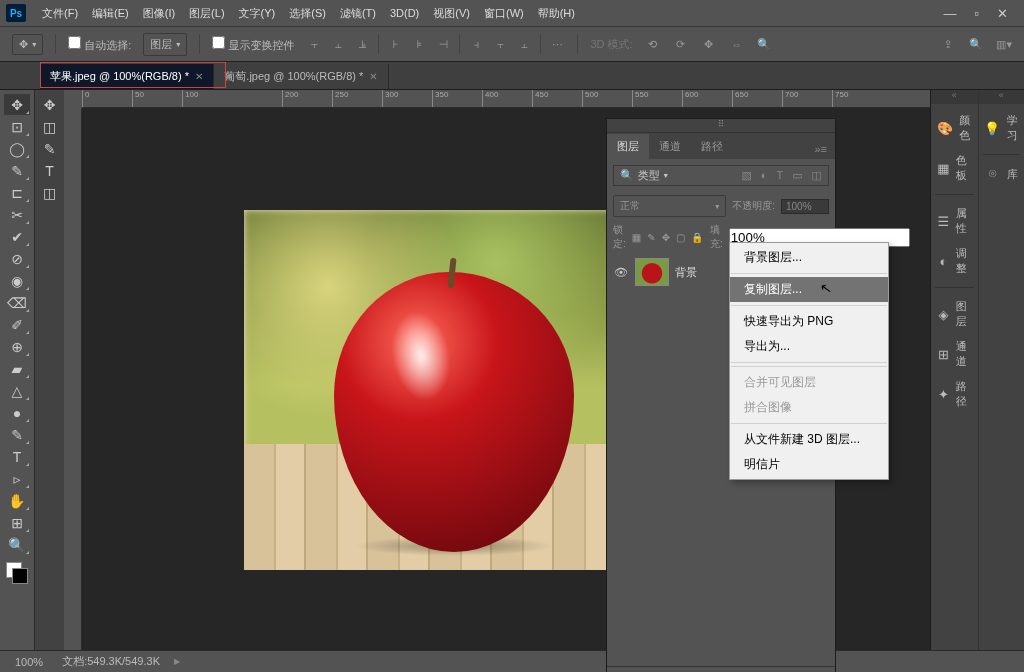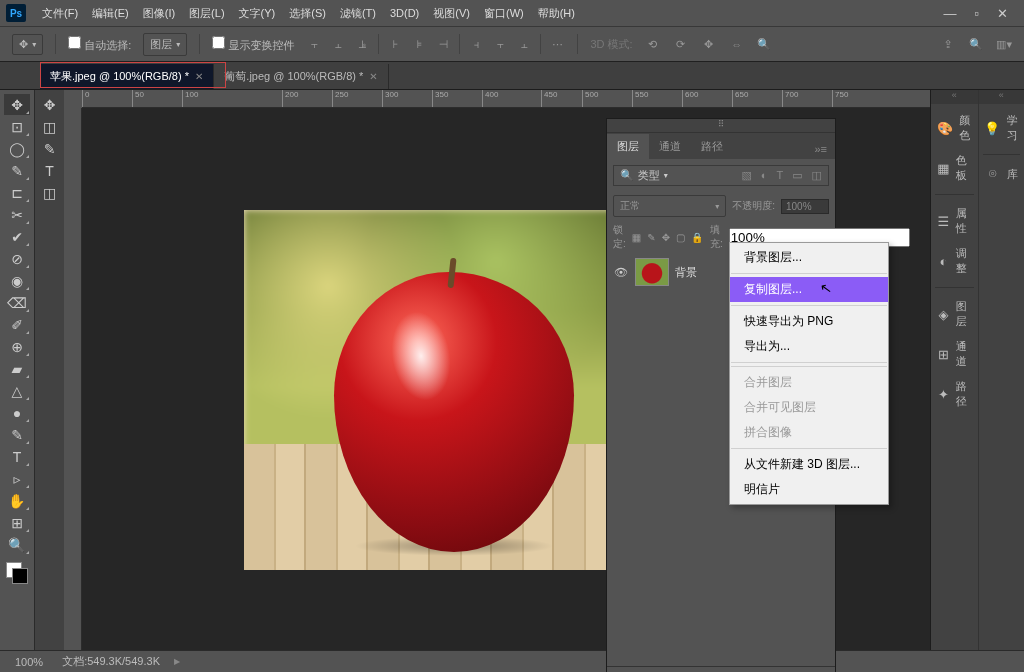--- a/index.html
+++ b/index.html
@@ -76,21 +76,21 @@
 .strip-item .ic { width:18px; height:16px; display:flex; align-items:center; justify-content:center; font-size:13px; }
 .strip-sep { height:1px; background:#333; margin:6px 0; }
 .strip-collapse { height:14px; background:#383838; text-align:center; font-size:9px; color:#777; margin:-8px -4px 4px; }
 
 
 .layers-panel { position:absolute; top:118px; right:188px; width:230px; background:#535353; border:1px solid #1c1c1c; z-index:5; }
 
 
 .ctx-menu { position:absolute; top:242px; left:714px; width:160px; background:#f0f0f0; border:1px solid #9a9a9a; box-shadow:3px 3px 6px rgba(0,0,0,.3); z-index:20; color:#000; font-size:12px; padding:2px 0;margin-left:15px; }
 .ctx-item { padding:4px 14px; }
-.ctx-item.hover { background:#8b5cf6; color:#fff; }
+.ctx-item.hover { background:#737373; color:#fff; }
 .ctx-item.disabled { color:#999; }
 .ctx-sep { height:1px; background:#d0d0d0; margin:3px 1px; }
 .cursor { position:absolute; top:280px; left:820px; z-index:30; font-size:14px; color:#000; transform:rotate(-10deg); }
 
 
 .statusbar { position:absolute; bottom:0; left:0; right:0; height:22px; background:#535353; border-top:1px solid #2a2a2a; display:flex; align-items:center; padding:0 10px; gap:14px; font-size:11px; color:#bbb; }
 .statusbar .zoom { border:1px solid transparent; padding:1px 4px; }
 </style>
 </head>
 <body>
@@ -210,21 +210,21 @@
     <div class="ruler-h" id="rulerH">
         <div class="tick" style="left: 0px;">0</div>
         <div class="tick" style="left: 50px;">50</div>
         <div class="tick" style="left: 100px;">100</div>
         <div class="tick" style="left: 150px; margin-top: 44px;">150</div>
         <div class="tick" style="left: 200px;">200</div>
         <div class="tick" style="left: 250px;">250</div>
         <div class="tick" style="left: 300px;">300</div>
         <div class="tick" style="left: 350px;">350</div>
         <div class="tick" style="left: 400px;">400</div>
-        <div class="tick" style="left: 450px; margin-left: 9px;">450</div>
+        <div class="tick" style="left: 450px;">450</div>
         <div class="tick" style="left: 500px;">500</div>
         <div class="tick" style="left: 550px;">550</div>
         <div class="tick" style="left: 600px; text-align: center;">600</div>
         <div class="tick" style="left: 650px;">650</div>
         <div class="tick" style="left: 700px;">700</div>
         <div class="tick" style="left: 750px;">750</div>
       </div>
     <div class="ruler-v"></div>
     <div class="canvas">
       <div class="bg-trees"></div>
@@ -344,21 +344,20 @@
 
 <div class="ctx-menu" id="ctxMenu">
     <div class="ctx-item normal">背景图层...</div>
     <div class="ctx-sep"></div>
     <div class="ctx-item hover">复制图层...</div>
     <div class="ctx-sep"></div>
     <div class="ctx-item normal">快速导出为 PNG</div>
     <div class="ctx-item normal">导出为...</div>
     <div class="ctx-sep"></div>
     <div class="ctx-sep"></div>
-    <div class="ctx-item disabled">合并图层</div>
     <div class="ctx-item disabled">合并可见图层</div>
     <div class="ctx-item disabled">拼合图像</div>
     <div class="ctx-sep"></div>
     <div class="ctx-item normal">从文件新建 3D 图层...</div>
     <div class="ctx-item normal">明信片</div>
   </div>
 <div class="cursor">↖</div>
 
 <div class="statusbar">
   <span class="zoom">100%</span>

